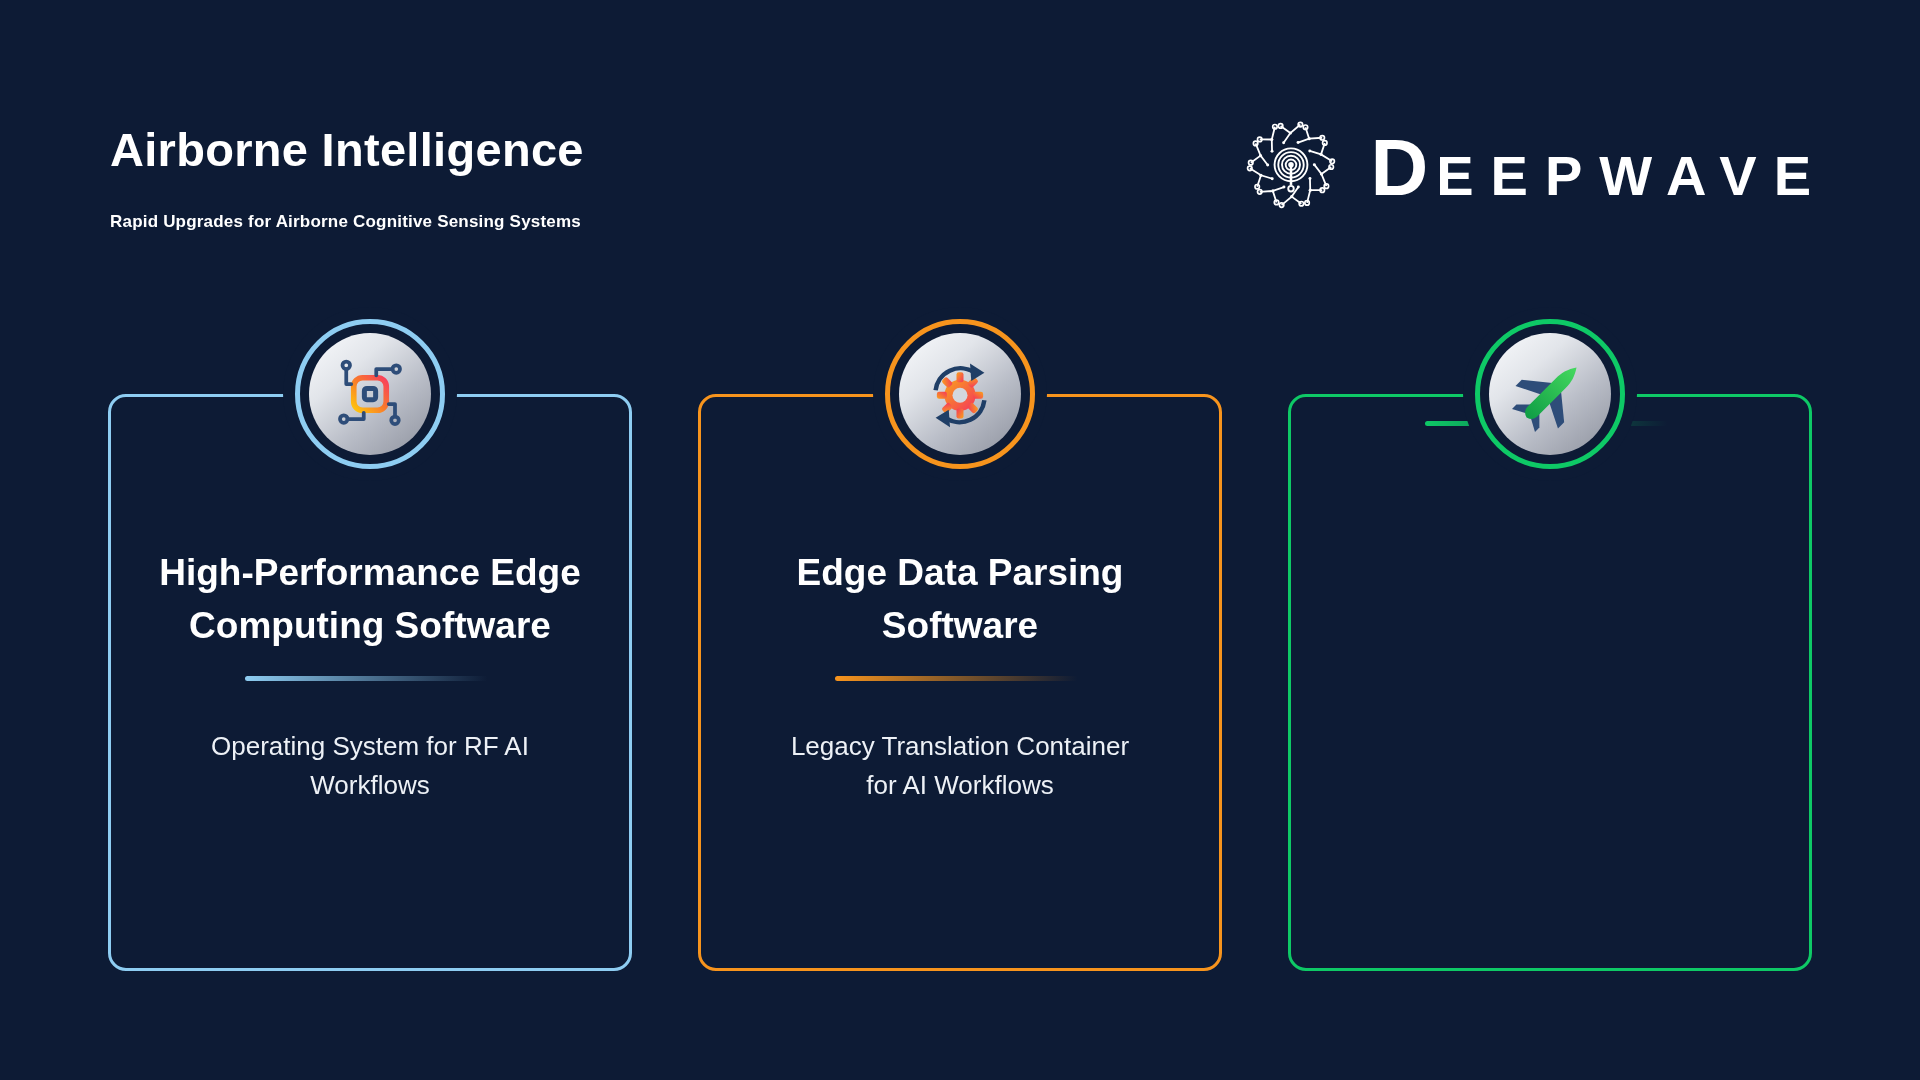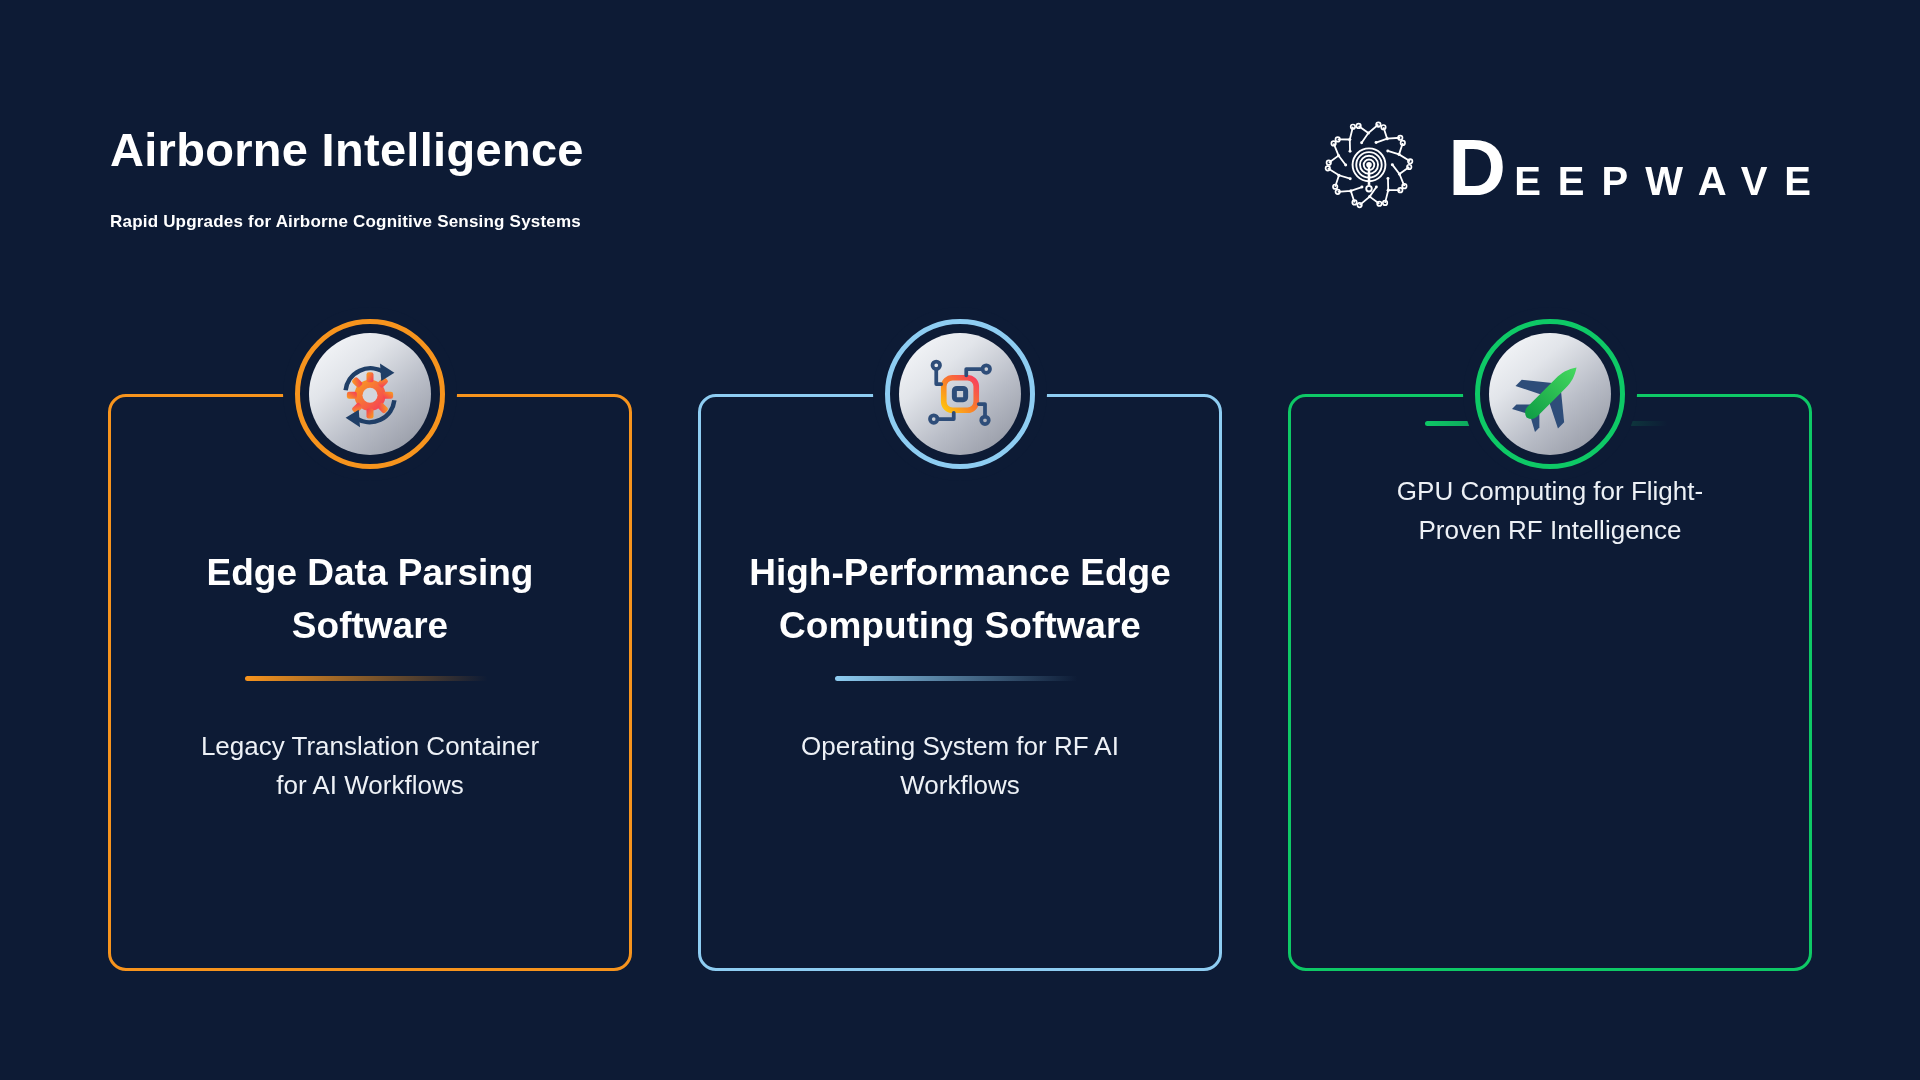--- a/index.html
+++ b/index.html
@@ -24,21 +24,21 @@
     position:absolute;left:110px;top:212px;
     font-size:17px;font-weight:700;letter-spacing:.2px;color:#fff;
   }
   .brand{
     position:absolute;top:112px;right:92px;
     display:flex;align-items:center;gap:26px;
   }
   .brand-icon{width:106px;height:112px;display:block;}
   .brand-word{display:inline-flex;align-items:baseline;line-height:1;color:#fff;}
   .brand-word .d{font-size:80px;font-weight:700;margin-right:8px;}
-  .brand-word .rest{font-size:40px;font-weight:700;letter-spacing:17px;}
+  .brand-word .rest{font-size:56px;font-weight:700;letter-spacing:17px;}
 
   
   .cards{
     position:absolute;left:108px;top:394px;width:1704px;height:577px;
     display:grid;grid-template-columns:repeat(3,1fr);gap:66px;
   }
   .card{
     position:relative;height:577px;
     border:3px solid var(--accent);
     border-radius:18px;
@@ -144,55 +144,20 @@
         </svg>
       <div class="brand-word">
         <span class="d">D</span>
           <span class="rest">EEPWAVE</span>
       </div>
     </div>
   </header>
 
   <main class="cards">
 
-    <section class="card" style="--accent: #f7941d;">
-      <div class="badge">
-        <div class="badge-inner">
-          <svg viewBox="0 0 64 64">
-            <defs>
-              <linearGradient id="gearG" x1="0" y1="0" x2="1" y2="1">
-                <stop offset="0" stop-color="#f9a21b"></stop>
-                <stop offset="1" stop-color="#f5365c"></stop>
-              </linearGradient>
-            </defs>
-            <g fill="url(#gearG)">
-              <circle cx="32" cy="33" r="12.5"></circle>
-              <rect x="29.2" y="14.5" width="5.6" height="8" rx="1.8"></rect>
-              <rect x="29.2" y="14.5" width="5.6" height="8" rx="1.8" transform="rotate(45 32 33)"></rect>
-              <rect x="29.2" y="14.5" width="5.6" height="8" rx="1.8" transform="rotate(90 32 33)"></rect>
-              <rect x="29.2" y="14.5" width="5.6" height="8" rx="1.8" transform="rotate(135 32 33)"></rect>
-              <rect x="29.2" y="14.5" width="5.6" height="8" rx="1.8" transform="rotate(180 32 33)"></rect>
-              <rect x="29.2" y="14.5" width="5.6" height="8" rx="1.8" transform="rotate(225 32 33)"></rect>
-              <rect x="29.2" y="14.5" width="5.6" height="8" rx="1.8" transform="rotate(270 32 33)"></rect>
-              <rect x="29.2" y="14.5" width="5.6" height="8" rx="1.8" transform="rotate(315 32 33)"></rect>
-            </g>
-            <circle cx="32" cy="33" r="6" fill="#d3d7de"></circle>
-            <g id="syncArrow">
-              <path d="M12.5 29 A20 20 0 0 1 43 14.5" fill="none" stroke="#1f3e66" stroke-width="3.6"></path>
-              <polygon points="40 7.5 51.5 15 41 21.5" fill="#1f3e66"></polygon>
-            </g>
-            <use href="#syncArrow" transform="rotate(180 32 33)"></use>
-          </svg>
-        </div>
-      </div>
-      <h2 class="card-title">Edge Data Parsing Software</h2>
-      <div class="rule"></div>
-      <p class="card-desc">Legacy Translation Container for AI Workflows</p>
-    </section>
-
     <section class="card" style="--accent: #8ecdf2;">
       <div class="badge">
         <div class="badge-inner">
           <svg viewBox="0 0 64 64">
             <defs>
               <linearGradient id="chipG" x1="0" y1="1" x2="1" y2="0">
                 <stop offset="0" stop-color="#ffc60b"></stop>
                 <stop offset="0.5" stop-color="#f97a2c"></stop>
                 <stop offset="1" stop-color="#f83e5f"></stop>
               </linearGradient>
@@ -210,20 +175,55 @@
                 <path d="M52 50 V40 H47"></path>
             </g>
           </svg>
         </div>
       </div>
       <h2 class="card-title">High-Performance Edge Computing Software</h2>
       <div class="rule"></div>
       <p class="card-desc">Operating System for RF AI Workflows</p>
     </section>
 
+    <section class="card" style="--accent: #f7941d;">
+      <div class="badge">
+        <div class="badge-inner">
+          <svg viewBox="0 0 64 64">
+            <defs>
+              <linearGradient id="gearG" x1="0" y1="0" x2="1" y2="1">
+                <stop offset="0" stop-color="#f9a21b"></stop>
+                <stop offset="1" stop-color="#f5365c"></stop>
+              </linearGradient>
+            </defs>
+            <g fill="url(#gearG)">
+              <circle cx="32" cy="33" r="12.5"></circle>
+              <rect x="29.2" y="14.5" width="5.6" height="8" rx="1.8"></rect>
+              <rect x="29.2" y="14.5" width="5.6" height="8" rx="1.8" transform="rotate(45 32 33)"></rect>
+              <rect x="29.2" y="14.5" width="5.6" height="8" rx="1.8" transform="rotate(90 32 33)"></rect>
+              <rect x="29.2" y="14.5" width="5.6" height="8" rx="1.8" transform="rotate(135 32 33)"></rect>
+              <rect x="29.2" y="14.5" width="5.6" height="8" rx="1.8" transform="rotate(180 32 33)"></rect>
+              <rect x="29.2" y="14.5" width="5.6" height="8" rx="1.8" transform="rotate(225 32 33)"></rect>
+              <rect x="29.2" y="14.5" width="5.6" height="8" rx="1.8" transform="rotate(270 32 33)"></rect>
+              <rect x="29.2" y="14.5" width="5.6" height="8" rx="1.8" transform="rotate(315 32 33)"></rect>
+            </g>
+            <circle cx="32" cy="33" r="6" fill="#d3d7de"></circle>
+            <g id="syncArrow">
+              <path d="M12.5 29 A20 20 0 0 1 43 14.5" fill="none" stroke="#1f3e66" stroke-width="3.6"></path>
+              <polygon points="40 7.5 51.5 15 41 21.5" fill="#1f3e66"></polygon>
+            </g>
+            <use href="#syncArrow" transform="rotate(180 32 33)"></use>
+          </svg>
+        </div>
+      </div>
+      <h2 class="card-title">Edge Data Parsing Software</h2>
+      <div class="rule"></div>
+      <p class="card-desc">Legacy Translation Container for AI Workflows</p>
+    </section>
+
     <section class="card" style="--accent: #0ec966;">
       <div class="badge">
         <div class="badge-inner">
           <svg viewBox="0 0 64 64">
             <defs>
               <linearGradient id="planeG" x1="0" y1="0" x2="0" y2="1">
                 <stop offset="0" stop-color="#45d95f"></stop>
                 <stop offset="1" stop-color="#0f9d45"></stop>
               </linearGradient>
             </defs>
@@ -233,17 +233,16 @@
                 <polygon points="34,22 34,36 56,47 56,40"></polygon>
                 <polygon points="30,46 30,56 19,62 19,57"></polygon>
                 <polygon points="34,46 34,56 45,62 45,57"></polygon>
               </g>
               <path d="M32 2 C36 8 37.5 13 37.5 20 L37.5 52 Q37.5 57 32 58.5 Q26.5 57 26.5 52 L26.5 20 C26.5 13 28 8 32 2 Z" fill="url(#planeG)"></path>
             </g>
           </svg>
         </div>
       </div>
       <div class="rule"></div>
-      <p class="card-desc">GPU Computing for Flight-Proven RF Intelligence</p>
     </section>
 
   </main>
 </div>
 
 </body></html>

